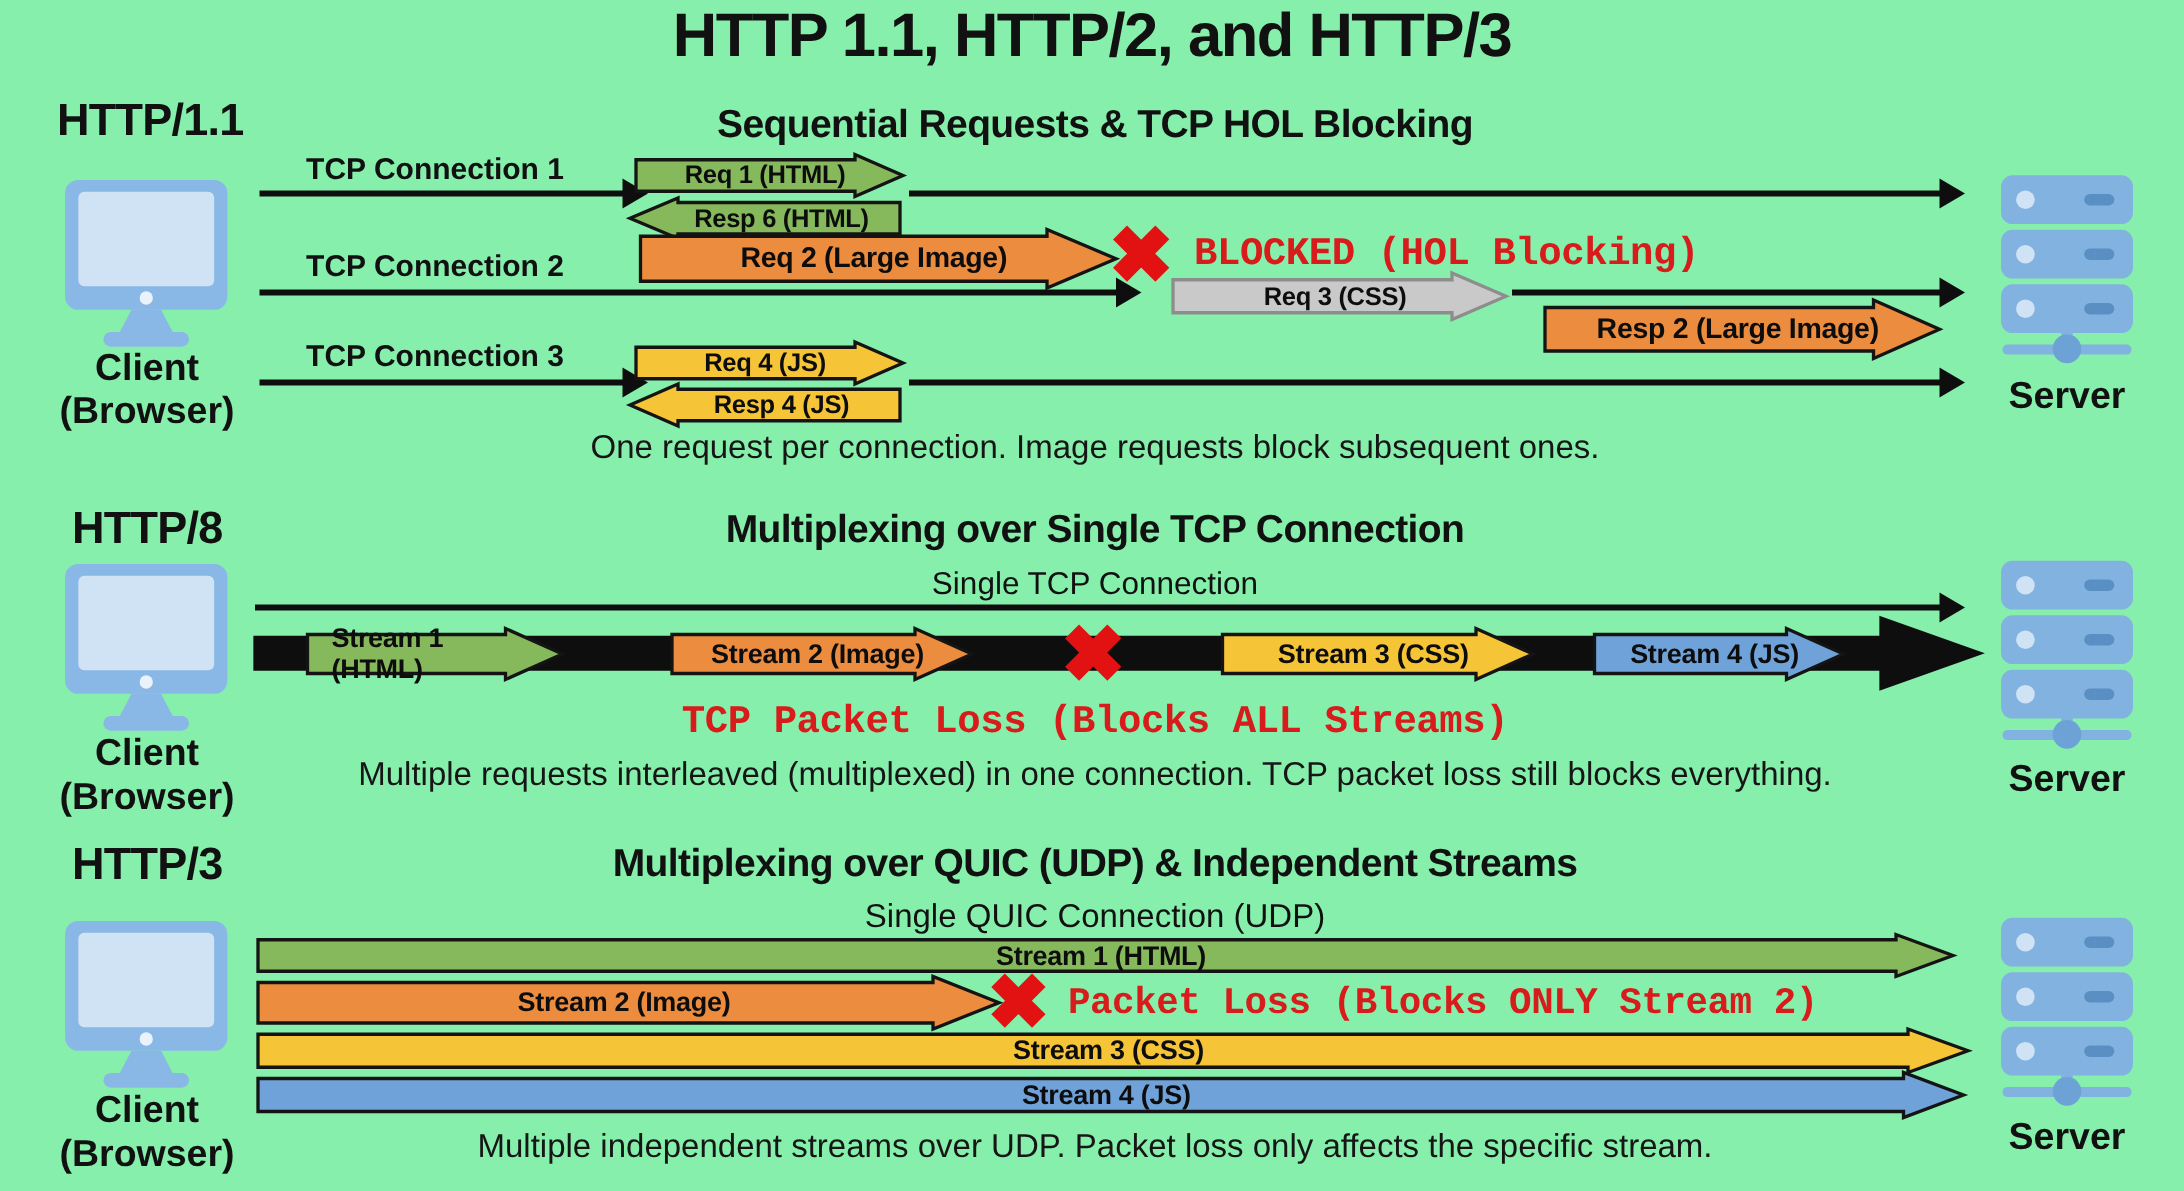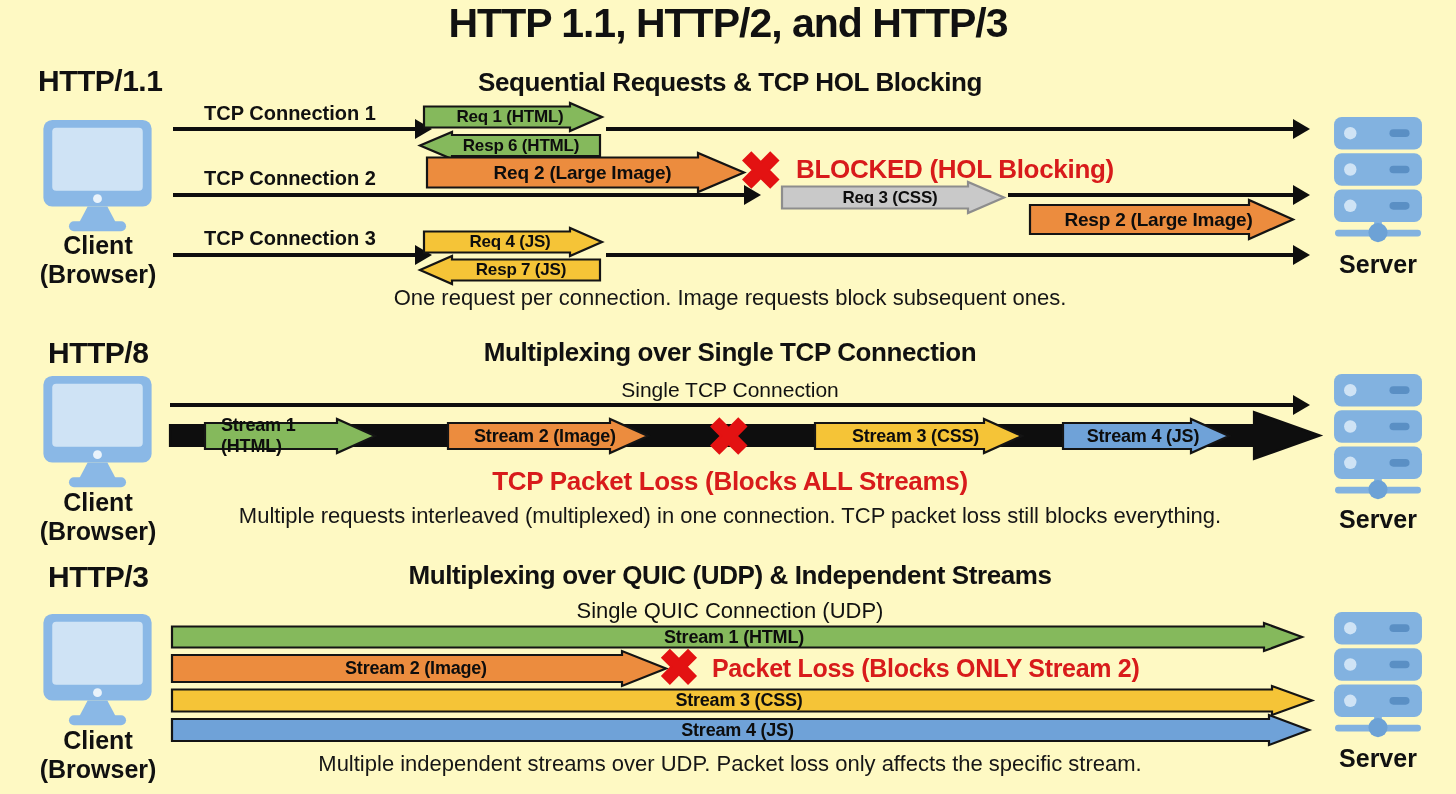--- a/index.html
+++ b/index.html
@@ -1,30 +1,30 @@
 <!DOCTYPE html>
 <html><head>
 <meta charset="utf-8">
 <style>
   html,body{margin:0;padding:0;background:#e9e7e3;}
   .diagram{
     position:relative;width:1456px;height:794px;overflow:hidden;
-    background:#fef9c3;
+    background:#86efac;
     font-family:"Liberation Sans","DejaVu Sans",sans-serif;
     color:#111;
   }
   .abs{position:absolute;}
   .title{font-size:41px;font-weight:800;letter-spacing:-1px;text-align:center;}
   .proto{font-size:30px;font-weight:800;letter-spacing:-0.5px;}
   .sec-heading{font-size:26px;font-weight:800;text-align:center;letter-spacing:-0.4px;}
   .sub-label{font-size:21px;font-weight:400;text-align:center;}
   .caption{font-size:22px;font-weight:400;text-align:center;color:#161616;}
   .conn-label{font-size:20px;font-weight:800;text-align:center;}
   .node-label{font-size:25px;font-weight:800;text-align:center;line-height:29px;white-space:pre-line;}
-  .red-text{color:#d81b1b;font-weight:800;font-size:26px;letter-spacing:-0.3px;}
+  .red-text{color:#d81b1b;font-weight:800;font-size:26px;letter-spacing:-0.3px;font-family:Liberation Mono, monospace;}
   .redx{color:#e31212;font-weight:900;line-height:1;-webkit-text-stroke:2px #e31212;}
 
   
   .line{position:absolute;height:4px;background:#0e0e0e;}
   .line.head::after{
     content:"";position:absolute;right:-16px;top:50%;transform:translateY(-50%);
     border-left:17px solid #0e0e0e;border-top:10px solid transparent;border-bottom:10px solid transparent;
   }
 
   
@@ -131,21 +131,21 @@
       <svg width="178" height="28" viewBox="0 0 178 28">
         <polygon points="0,3.5 146,3.5 146,0 178,14 146,28 146,24.5 0,24.5"></polygon>
       </svg>
     <span class="alabel">Req 4 (JS)</span>
   </div>
   <div class="line head" style="left:606px;top:253px;width:688px;"></div>
   <div class="arrow left yellow" style="left:420px;top:256px;width:180px;height:28px;">
       <svg width="180" height="28" viewBox="0 0 180 28">
         <polygon points="180,3.5 32,3.5 32,0 0,14 32,28 32,24.5 180,24.5"></polygon>
       </svg>
-    <span class="alabel">Resp 7 (JS)</span>
+    <span class="alabel">Resp 4 (JS)</span>
   </div>
 
   <div class="abs caption" style="left:170px;top:285px;width:1120px;">One request per connection. Image requests block subsequent ones.</div>
 
   <div class="abs proto" style="left:48px;top:336px;">HTTP/8</div>
   <div class="abs sec-heading" style="left:170px;top:337px;width:1120px;">Multiplexing over Single TCP Connection</div>
   <div class="abs sub-label" style="left:170px;top:378px;width:1120px;">Single TCP Connection</div>
 
   <div class="abs client-slot" style="left:40px;top:373px;">
   <svg viewBox="0 0 116 124" width="115" height="122">

